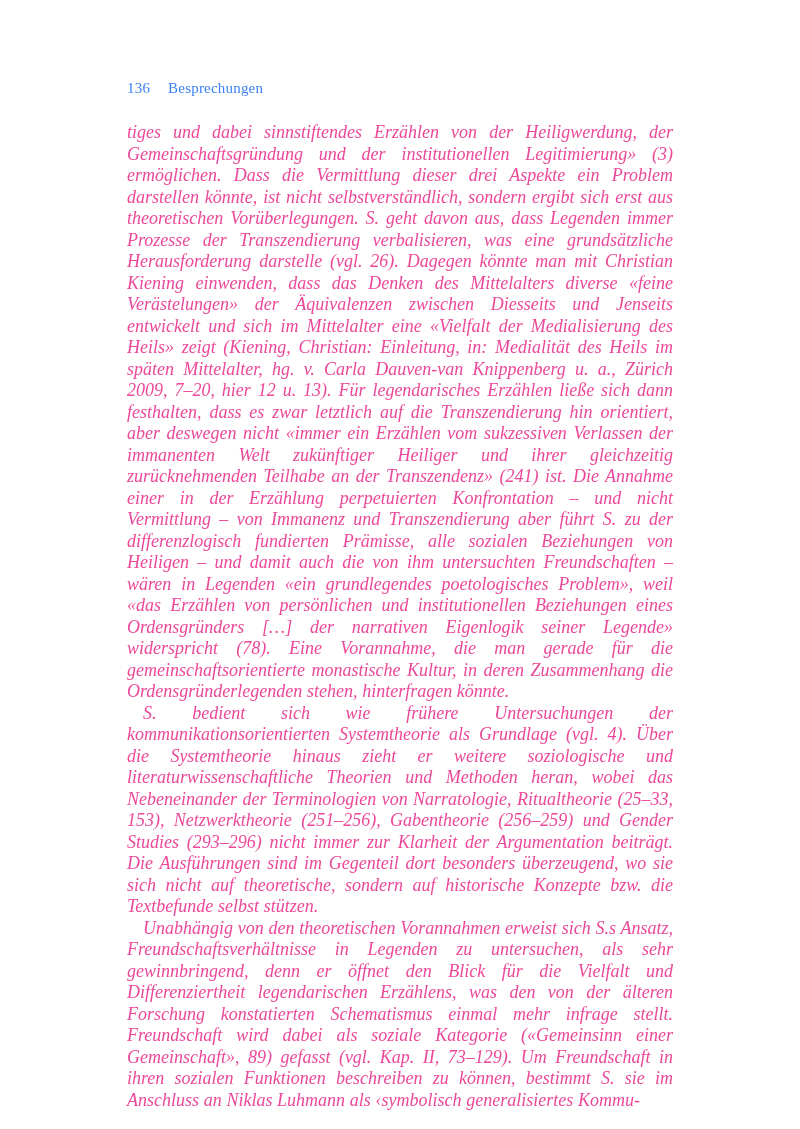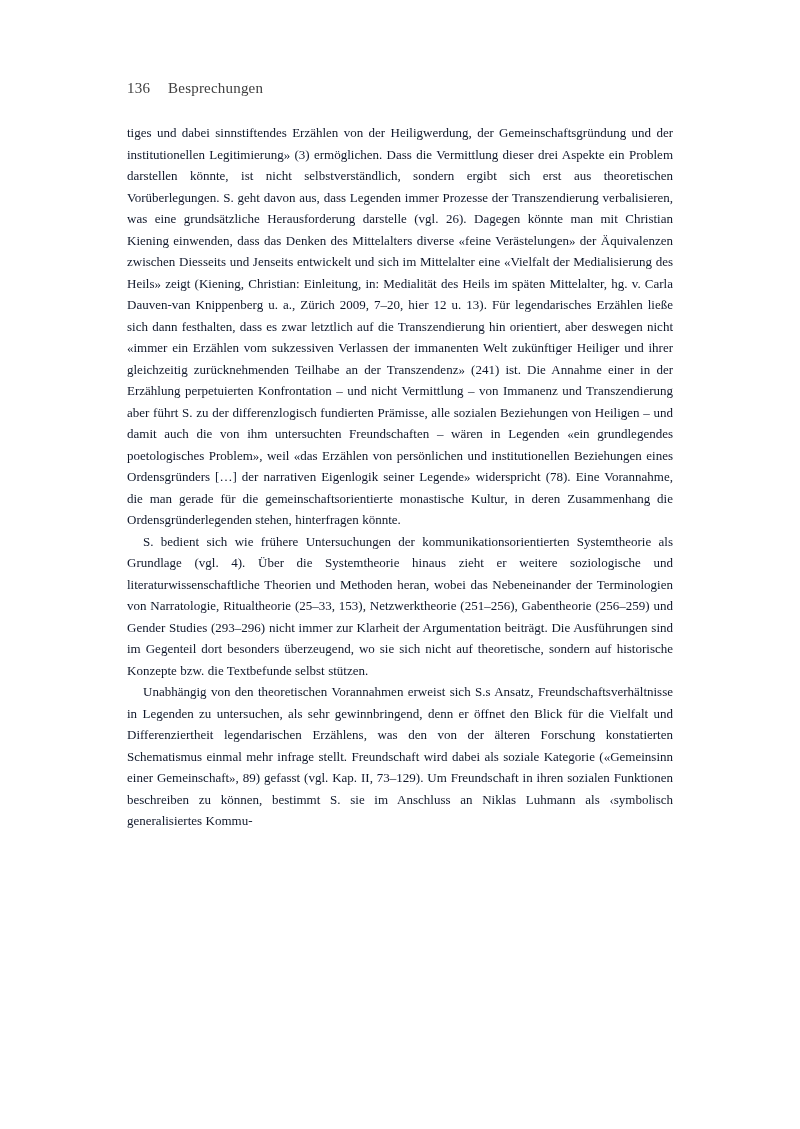--- a/index.html
+++ b/index.html
@@ -16,38 +16,39 @@
     font-family: "Liberation Serif", "DejaVu Serif", serif;
     overflow: hidden;
   }
   .page-header {
     position: absolute;
     top: 80px;
     left: 127px;
     width: 546px;
     font-size: 15px;
     letter-spacing: 0.2px;
-    color: #404040;
+    color: #3b82f6;
   }
   .page-number {
     display: inline-block;
     margin-right: 18px;
   }
   .body-text {
     position: absolute;
     top: 122px;
     left: 127px;
     width: 546px;
-    font-size: 13px;
+    font-size: 18px;
     line-height: 21.5px;
     text-align: justify;
     hyphens: auto;
     -webkit-hyphens: auto;
     word-spacing: 0.2px;
-    color: #0f172a;
+    color: #ec4899;
+    font-style: italic;
   }
   .body-text p {
     margin: 0;
     padding: 0;
   }
   .body-text p.indent {
     text-indent: 16px;
   }
 </style>
 </head>

